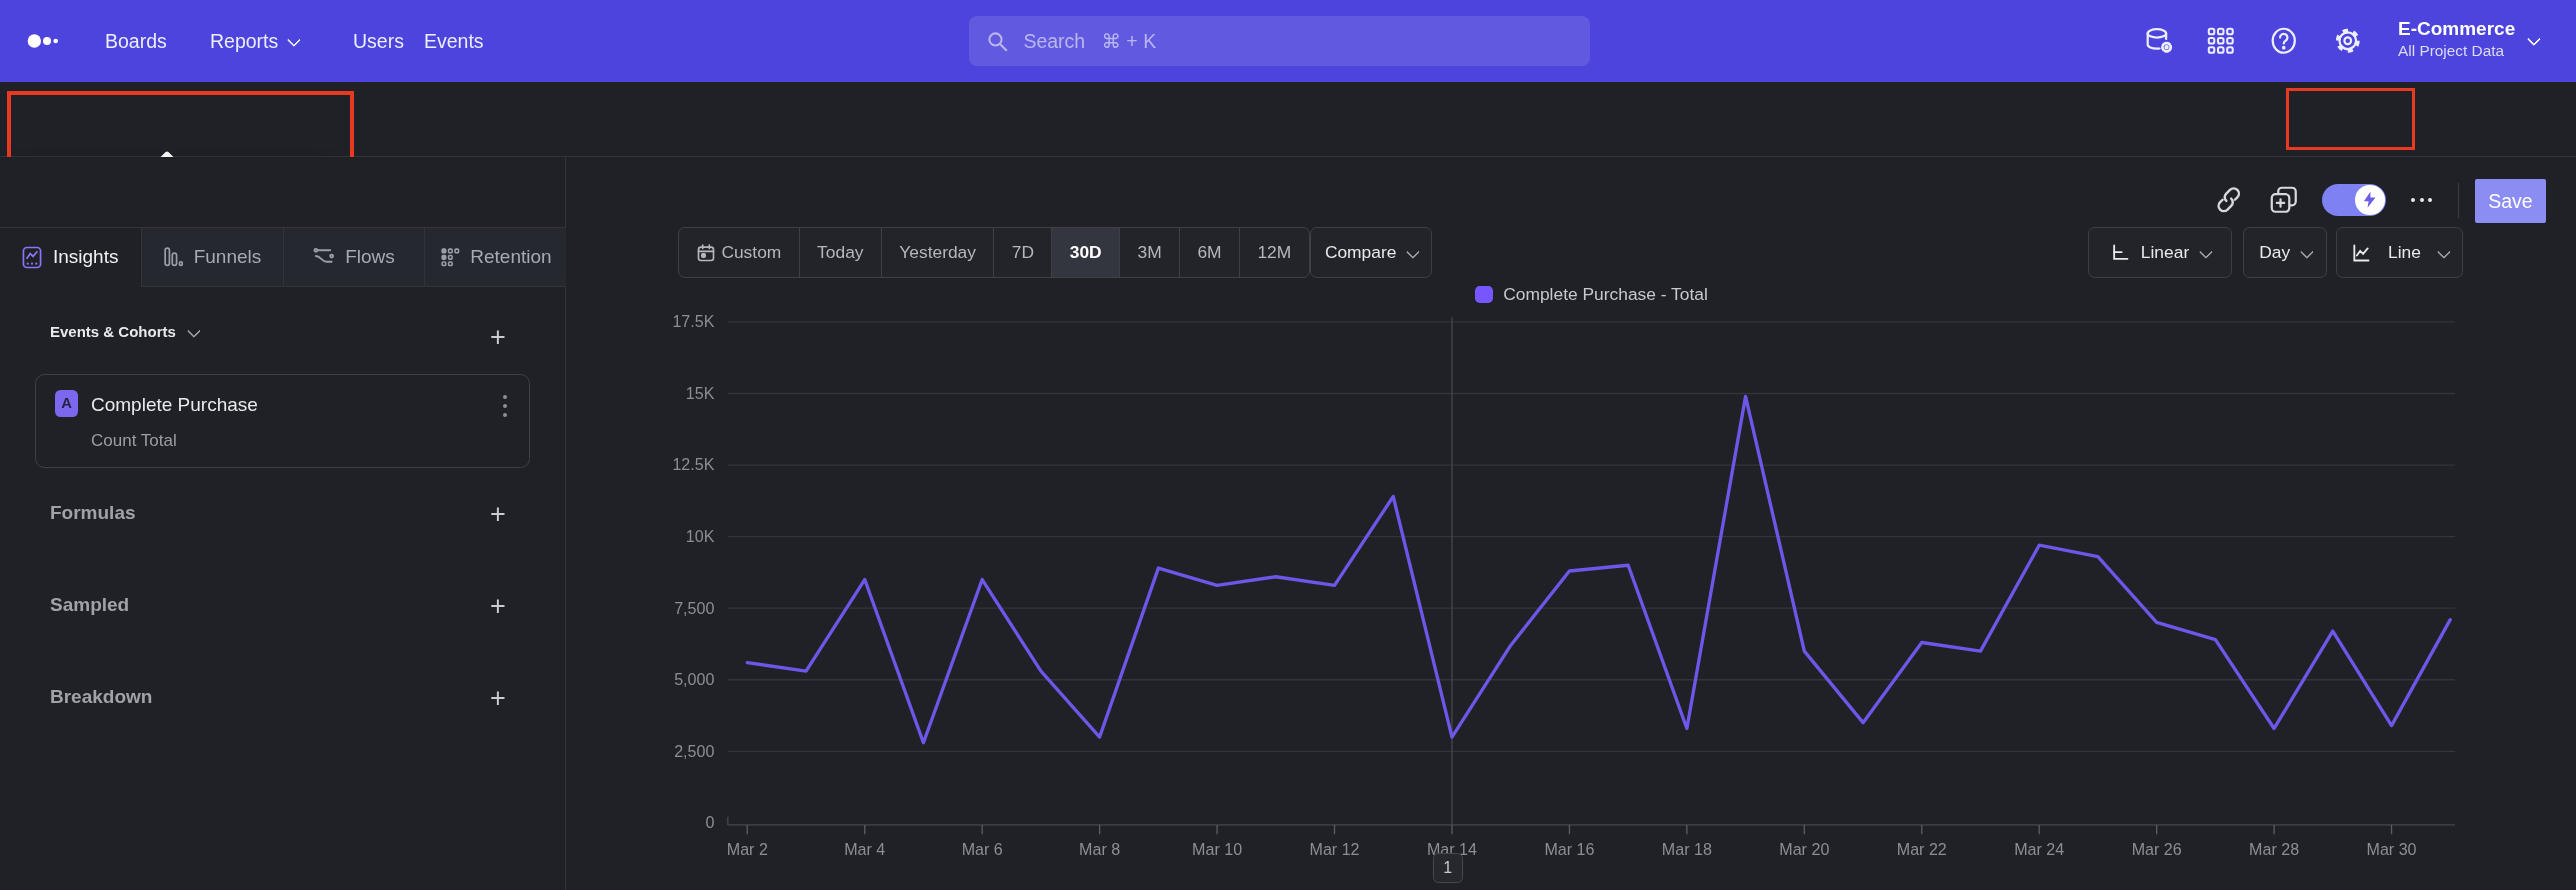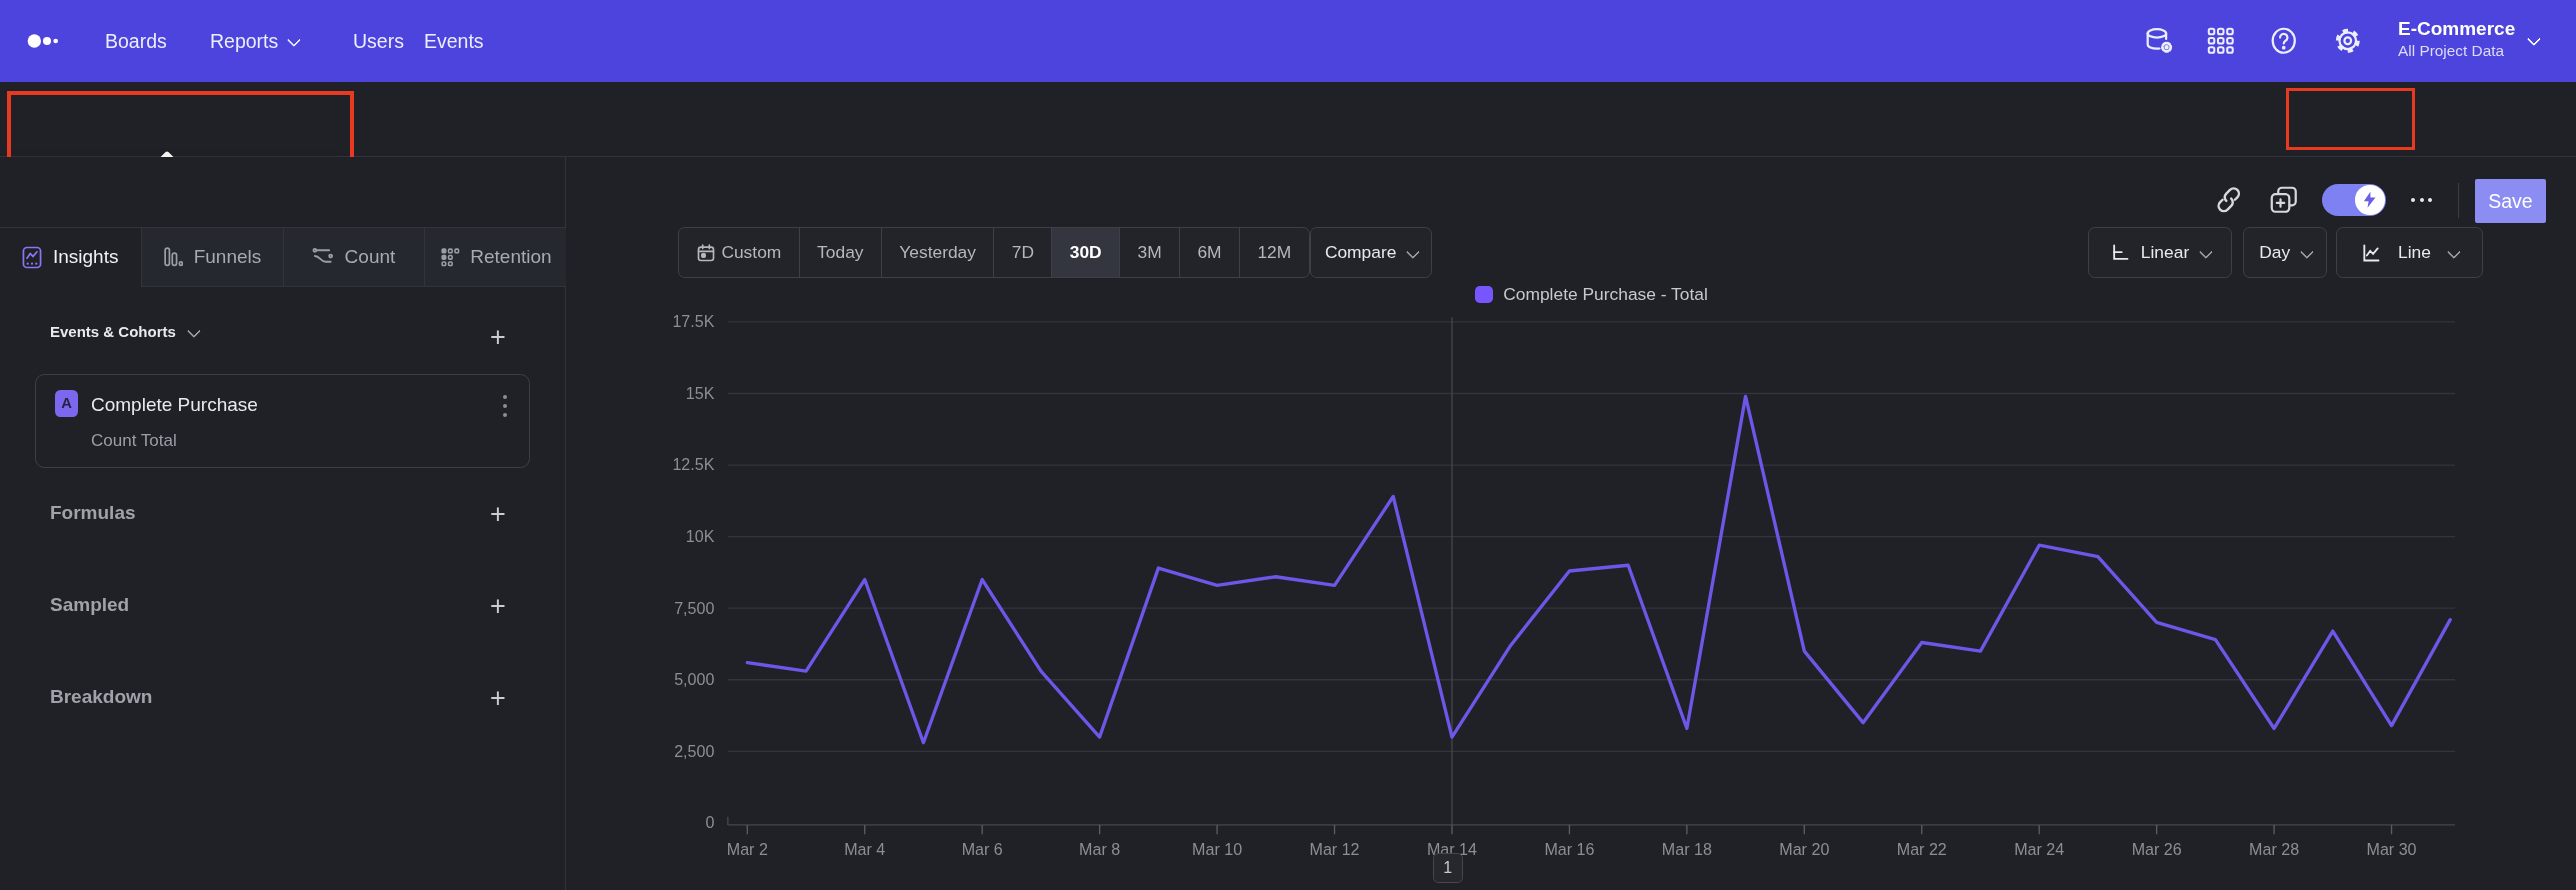--- a/index.html
+++ b/index.html
@@ -113,20 +113,27 @@
     <span>Reports</span>
     <span class="chev"></span>
   </div>
   <div class="nav-item" style="left:353px">
     <span>Users</span>
   </div>
   <div class="nav-item" style="left:424px">
     <span>Events</span>
   </div>
 
+  <div class="searchbox">
+    <svg width="23" height="23" viewBox="0 0 34 34">
+      <circle cx="14" cy="14" r="9" fill="none" stroke="#b9b6ee" stroke-width="3"></circle>
+      <line x1="21" y1="21" x2="30" y2="30" stroke="#b9b6ee" stroke-width="3" stroke-linecap="round"></line>
+    </svg>
+    <input type="text" placeholder="Search   ⌘ + K" style="">
+  </div>
 
   <div class="navicon" style="left:2144px">
     <svg width="29.5" height="29.5" viewBox="0 0 32 32" fill="none" stroke="#eceefc" stroke-width="2.4" stroke-linecap="round">
       <ellipse cx="14" cy="8" rx="10" ry="4.5"></ellipse>
       <path d="M4 8 v12 c0 2.6 4.5 4.6 10 4.6 1 0 2-.07 2.9-.2"></path>
       <path d="M24 8 v6"></path>
       <circle cx="24.5" cy="23" r="4.5" stroke-dasharray="3.2 2.1" stroke-width="3"></circle>
       <circle cx="24.5" cy="23" r="1.2"></circle>
     </svg>
   </div>
@@ -225,21 +232,21 @@
       </svg>
       <span>Funnels</span>
     </div>
     <div class="tab">
       <svg width="21.5" height="21.5" viewBox="0 0 30 30" fill="none" stroke="#9b9ea6" stroke-width="2.6" stroke-linecap="round">
         <path d="M6 6 h18"></path>
         <path d="M4 14 c7 0 8 8 15 8 h7"></path>
         <circle cx="4" cy="6" r="2"></circle>
           <circle cx="26" cy="14" r="2"></circle>
       </svg>
-      <span>Count</span>
+      <span>Flows</span>
     </div>
     <div class="tab">
       <svg width="20" height="20" viewBox="0 0 28 28" fill="none" stroke="#9b9ea6" stroke-width="2.2">
         <rect x="3" y="3" width="5" height="5" rx="1.5" fill="#9b9ea6"></rect>
           <rect x="12" y="3" width="5" height="5" rx="1.5"></rect>
           <rect x="21" y="3" width="5" height="5" rx="1.5"></rect>
         <rect x="3" y="12" width="5" height="5" rx="1.5" fill="#9b9ea6"></rect>
           <rect x="12" y="12" width="5" height="5" rx="1.5"></rect>
         <rect x="3" y="21" width="5" height="5" rx="1.5"></rect>
           <rect x="12" y="21" width="5" height="5" rx="1.5"></rect>
@@ -317,21 +324,21 @@
     <path d="M5 3 v16 h16"></path>
       <path d="M5 11 h9"></path>
   </svg>
   <span>Linear</span>
   <span class="chev"></span>
 </div>
 <div class="ctlbtn" style="left:2243px;width:84px;">
   <span>Day</span>
   <span class="chev"></span>
 </div>
-<div class="ctlbtn" style="left:2336px;width:147px;gap:17px;">
+<div class="ctlbtn" style="left:2336px;width:127px;gap:17px;">
   <svg width="20" height="20" viewBox="0 0 24 24" fill="none" stroke="#e8e9eb" stroke-width="2.2" stroke-linecap="round">
     <path d="M4 3 v18 h17"></path>
       <polyline points="7,15 11,9.5 14.5,13 20,6.5"></polyline>
   </svg>
   <span>Line</span>
   <span class="chev"></span>
 </div>
 
 <div class="legend">
   <span class="swatch" style="background: rgb(120, 86, 255);"></span>

